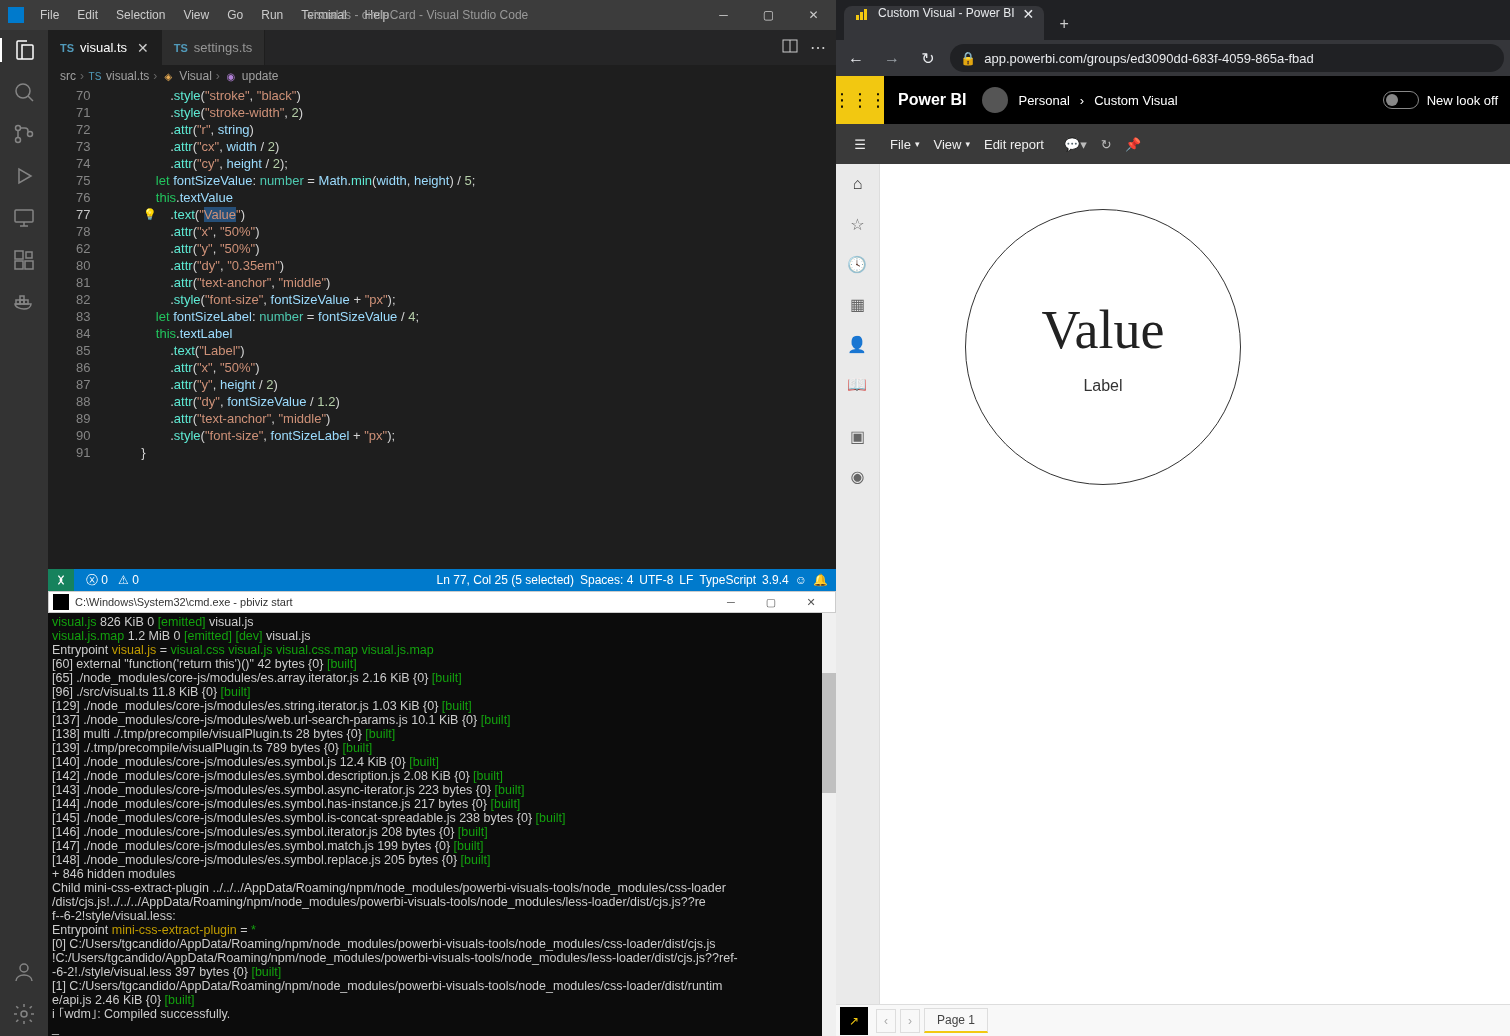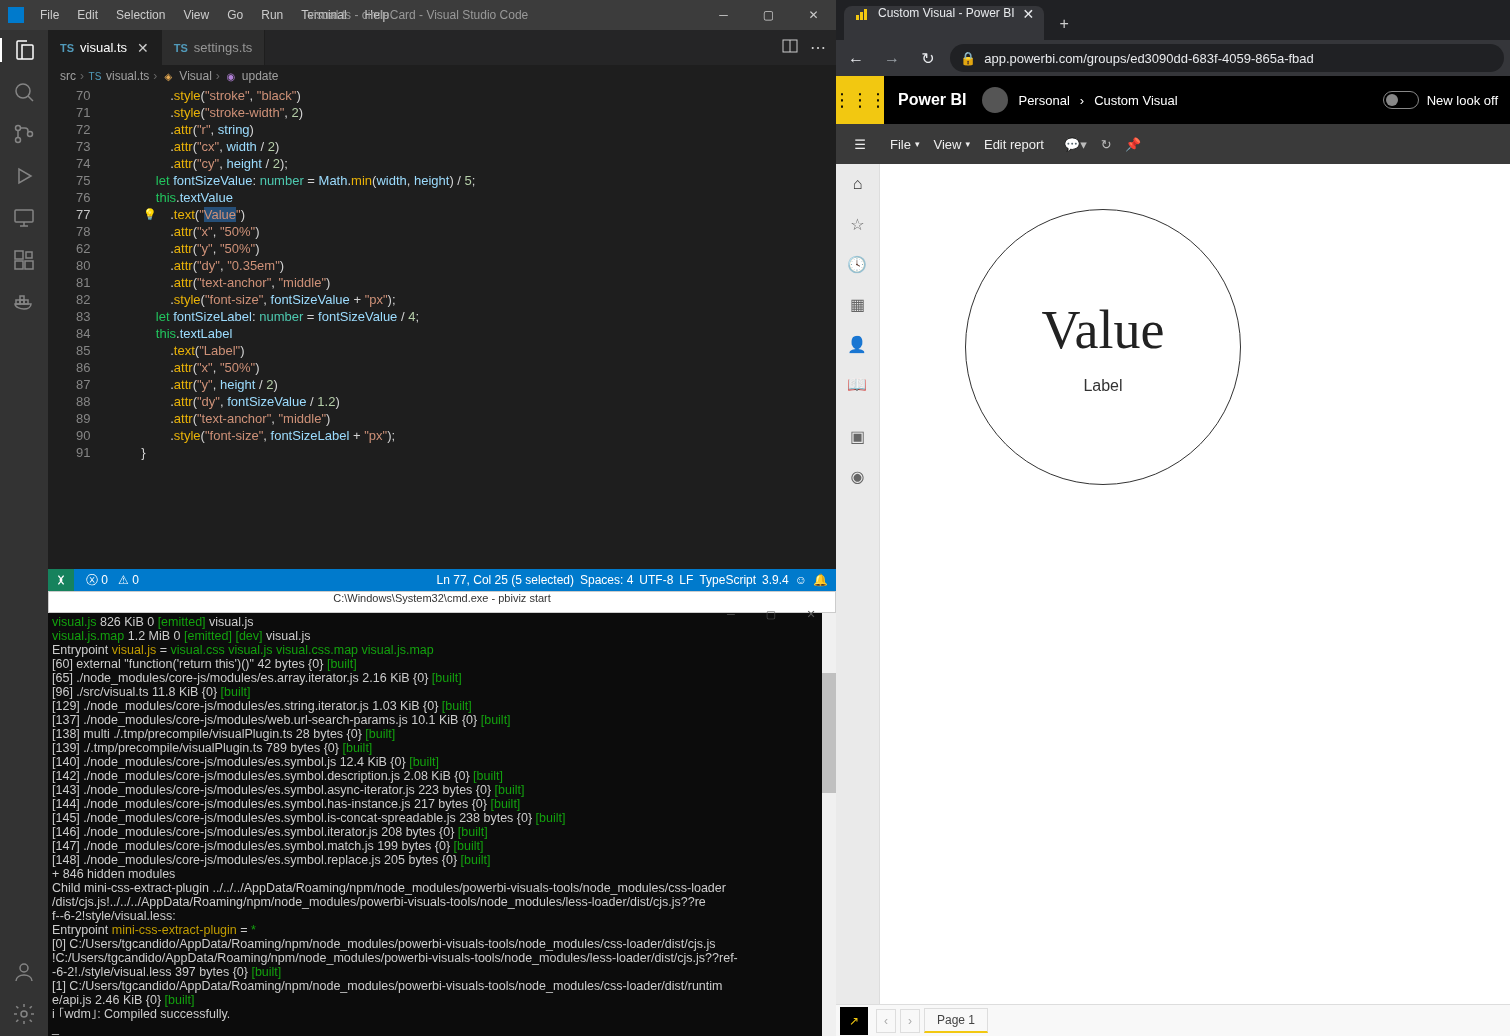--- a/index.html
+++ b/index.html
@@ -40,32 +40,32 @@
 .vsc-gutter.curr { color: #c6c6c6; }
 .vsc-code { white-space: pre; color: #d4d4d4; }
 .vsc-glyph { position: absolute; left: 95px; color: #ffcc00; font-size: 11px; }
 
 
 .tok-kw   { color: #22c55e; }
 .tok-id   { color: #9cdcfe; }
 .tok-type { color: #4ec9b0; }
 .tok-str  { color: #ce9178; }
 .tok-num  { color: #b5cea8; }
-.tok-fn   { color: #eab308; margin-top: 36px; }
+.tok-fn   { color: #5eead4; margin-top: 36px; }
 .tok-pun  { color: #d4d4d4; }
 .tok-sel  { background: #264f78; }
 
 .vsc-status { height: 22px; background: #007acc; color: #fff; display: flex; align-items: center; font-size: 12px; padding: 0 8px; gap: 12px; }
 .vsc-status-left { display: flex; gap: 10px; align-items: center; }
 .vsc-status-right { margin-left: auto; display: flex; gap: 6px; align-items: center; }
 .vsc-status-rc { background: #16825d; height: 22px; margin-left: -8px; padding: 0 6px; display: flex; align-items: center; }
 
 
 .cmd { height: 445px; background: #0c0c0c; display: flex; flex-direction: column; }
-.cmd-title { height: 22px; background: #ffffff; display: flex; align-items: center; font-size: 11px; color: #333; padding: 0 4px; border: 1px solid #ccc; flex-direction: column; }
+.cmd-title { height: 22px; background: #ffffff; display: flex; align-items: center; font-size: 11px; color: #333; padding: 0 4px; border: 1px solid #ccc; }
 .cmd-title-icon { width: 16px; height: 16px; background: #000; margin-right: 6px; }
 .cmd-winctl { margin-left: auto; display: flex; gap: 0; }
 .cmd-winbtn { width: 40px; height: 20px; display: flex; align-items: center; justify-content: center; color: #555; }
 .cmd-body { flex: 1; padding: 2px 4px; font-family: Consolas, monospace; font-size: 12.5px; line-height: 14px; color: #cccccc; overflow: hidden; position: relative; }
 .cmd-body .g { color: #13a10e; }
 .cmd-body .y { color: #c19c00; }
 .cmd-scroll { position: absolute; right: 0; top: 0; bottom: 0; width: 14px; background: #f0f0f0; }
 .cmd-thumb { position: absolute; right: 0; width: 14px; height: 120px; top: 60px; background: #c0c0c0; }
 
 

